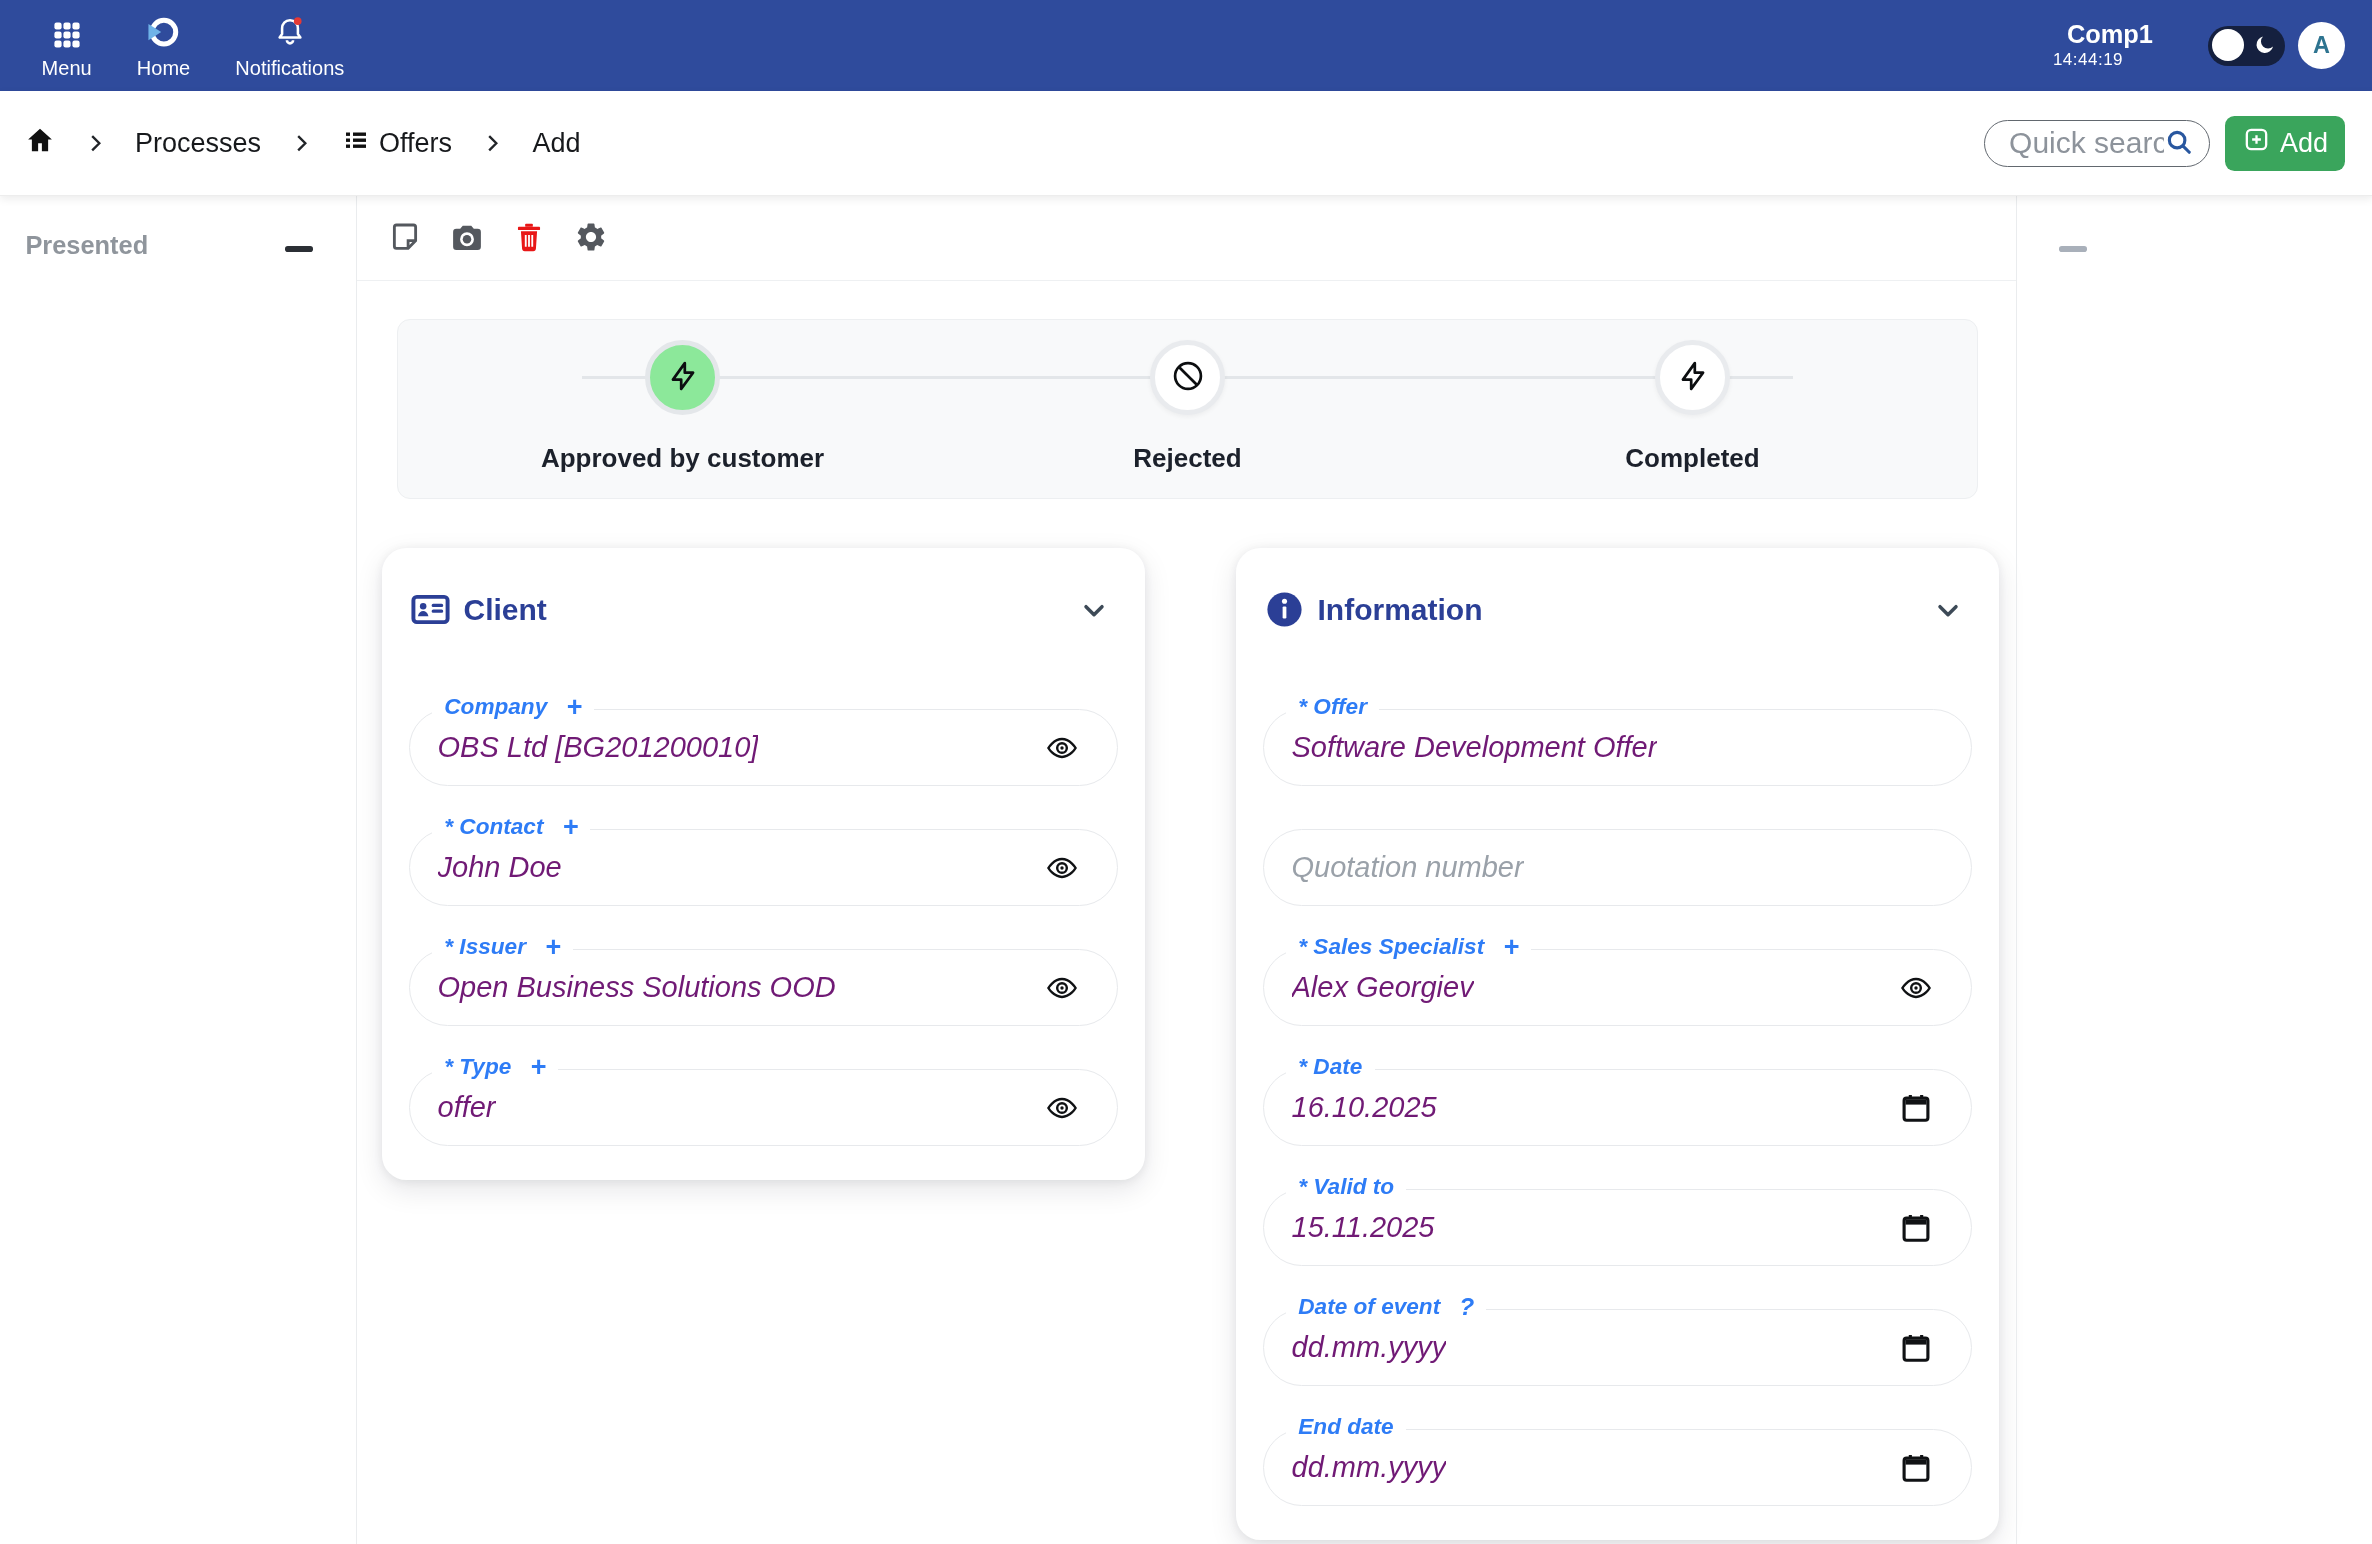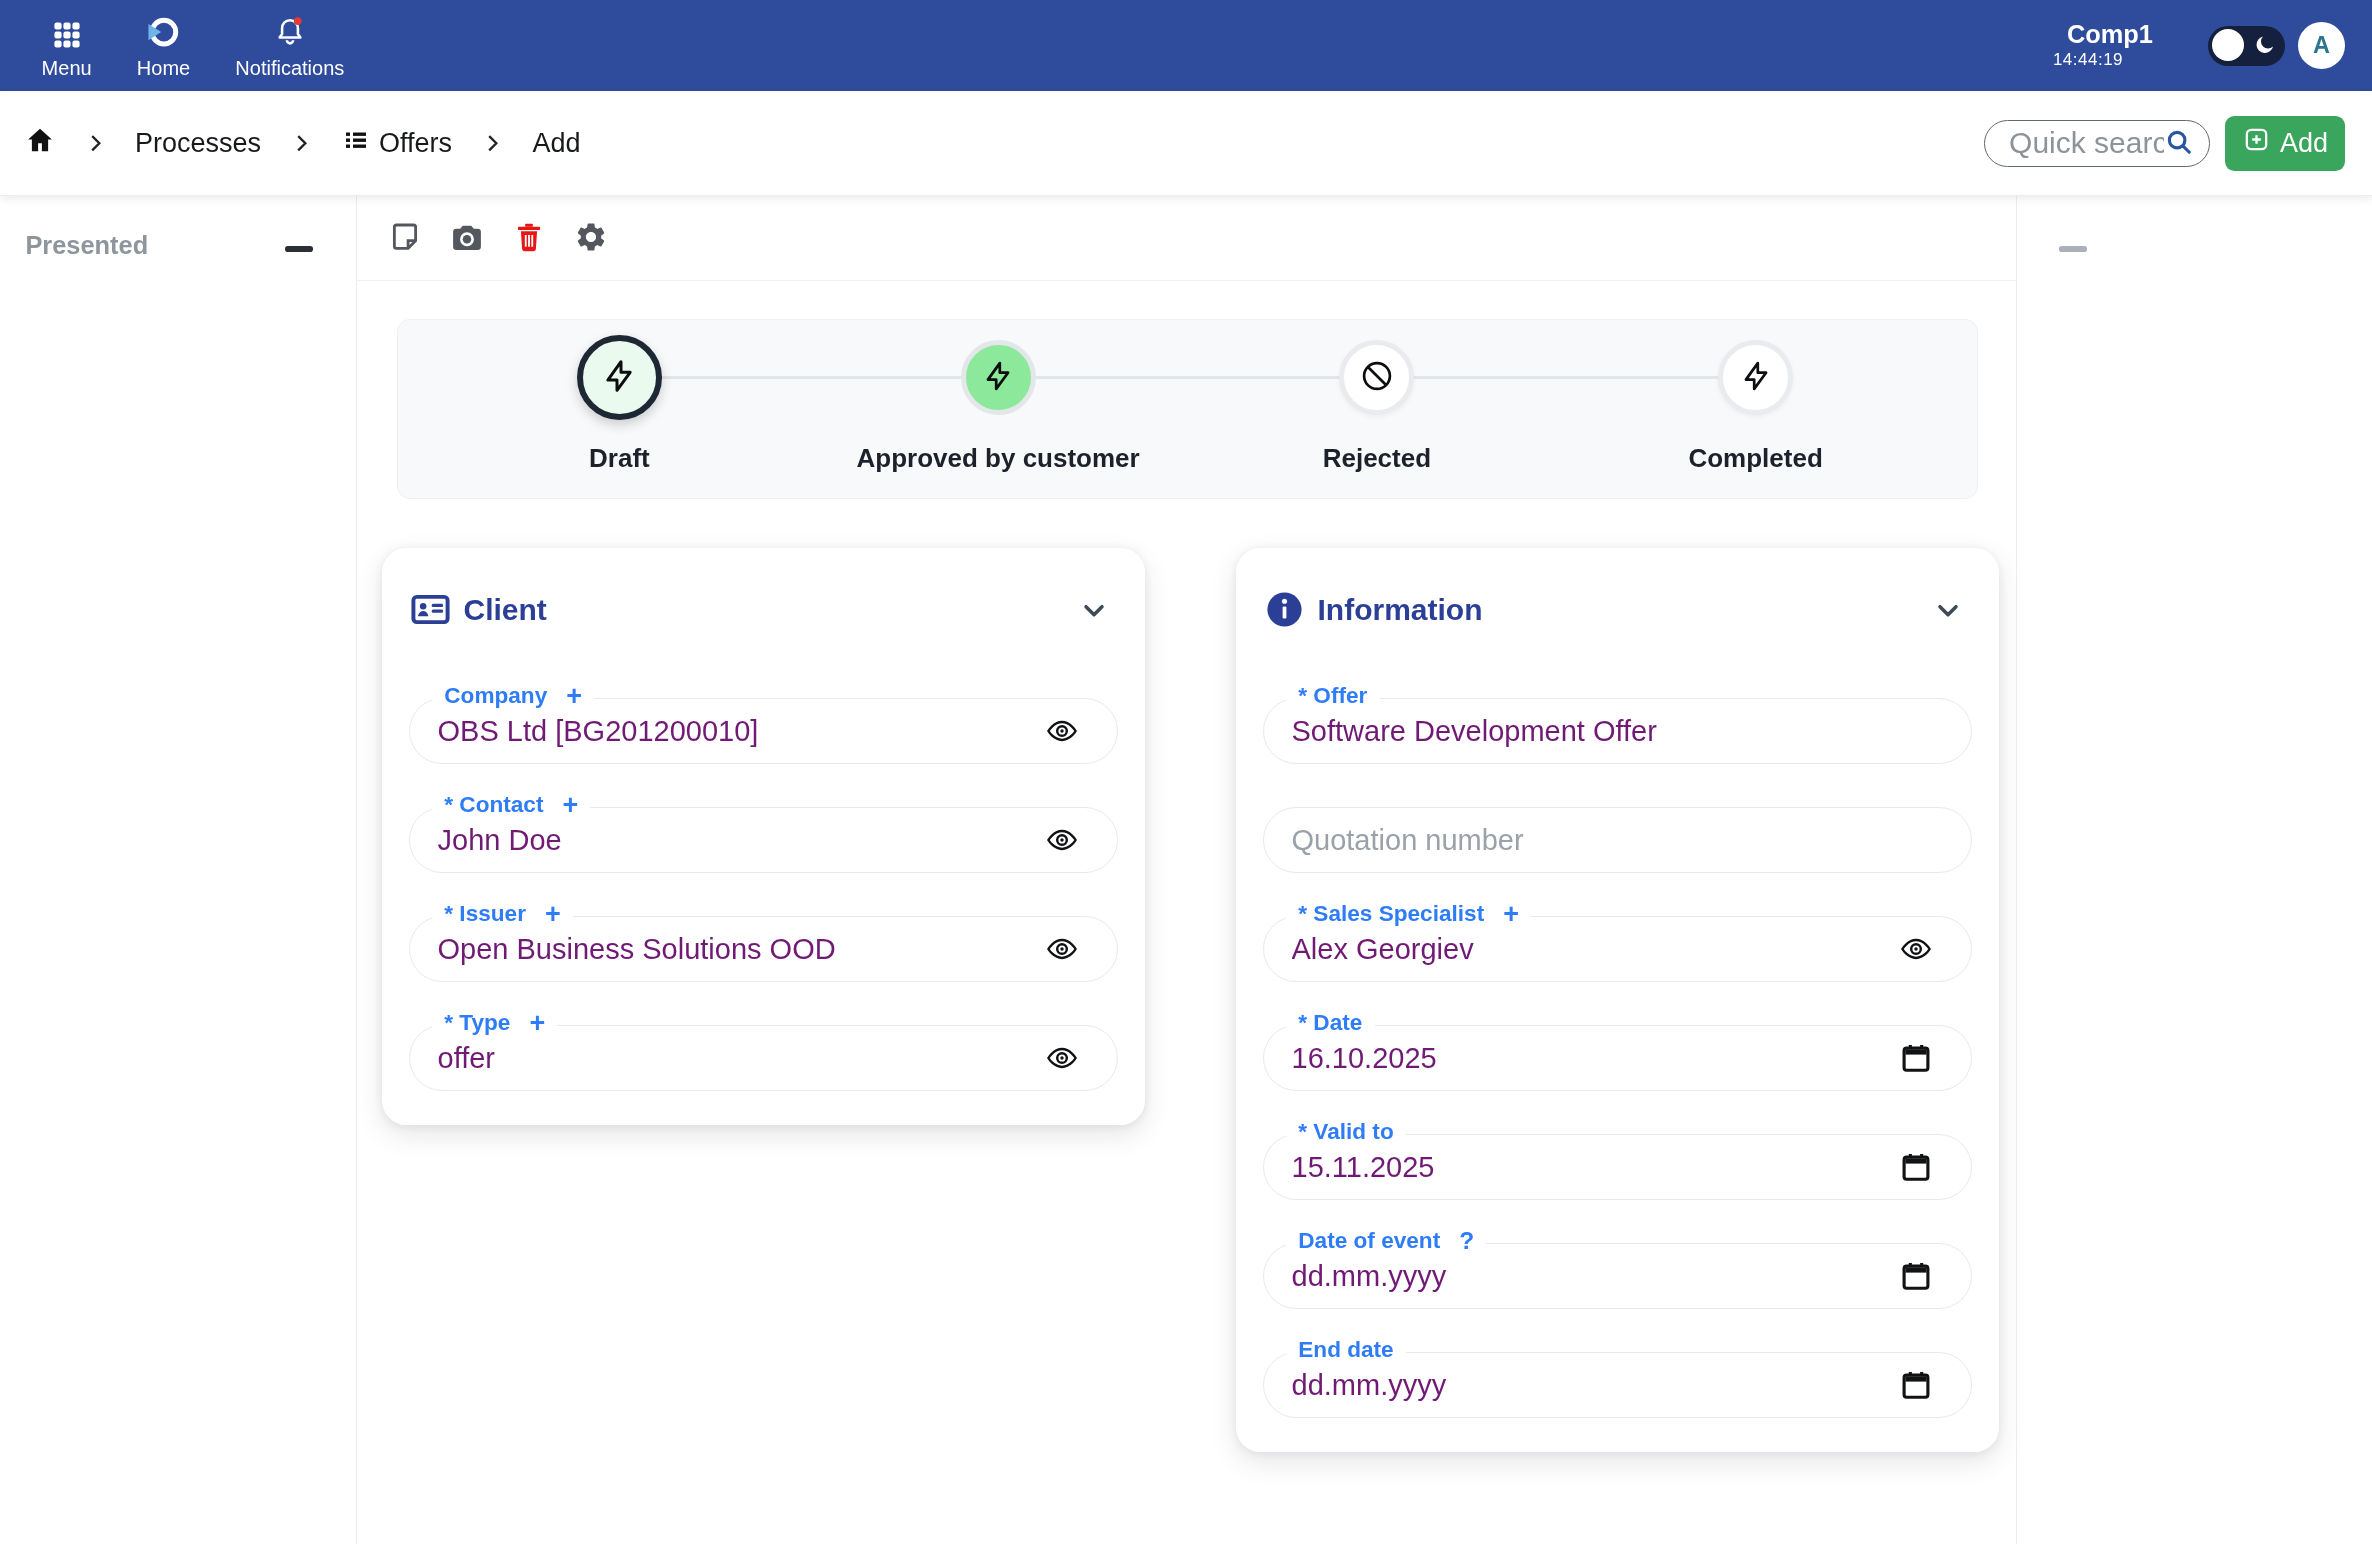--- a/index.html
+++ b/index.html
@@ -88,23 +88,23 @@
   .cards { display: flex; gap: 91px; margin: 49px 0 0 24.5px; align-items: flex-start; }
   .card { width: 763px; background: #fff; border-radius: 24.5px;
     box-shadow: 0 9.4px 28px rgba(15,23,42,0.10), 0 1.9px 9.4px rgba(15,23,42,0.07); }
   .card-header { padding: 36px 34px 0 28px; display: flex; align-items: center; gap: 13px; height: 87px; }
   .card-hicon { width: 41px; height: 41px; display: flex; align-items: center; }
   .card-hicon svg { width: 41px; height: 41px; }
   .card-title { color: #2b3f96; font-size: 30px; font-weight: 600; }
   .card-chevron { margin-left: auto; background: none; border: none; cursor: pointer;
     width: 34px; height: 34px; display: flex; align-items: center; justify-content: center; }
   .fields { padding: 62px 0 34px; }
-  .field { position: relative; height: 66px; margin: 1px 27px 43px; border: 1.9px solid #e7e9ec;
+  .field { position: relative; height: 77px; margin: 12px 27px 43px; border: 1.9px solid #e7e9ec;
     border-radius: 39px; display: flex; align-items: center; padding: 0 36px 0 28px;
-    background: #fff; cursor: text; }
+    background: #fff; cursor: text; font-style: italic; }
   .field:last-child { margin-bottom: 0; }
   .flabel { position: absolute; top: -16px; left: 22.6px; background: #fff; padding: 0 12.2px;
     display: flex; align-items: center; gap: 19px; font-size: 22.6px; font-weight: 600;
     color: #2e7cf6; line-height: 26px; }
   .fplus { font-size: 27px; font-weight: bold; color: #2e7cf6; line-height: 26px; cursor: pointer; }
   .fhelp { font-size: 24.5px; font-weight: bold; color: #2e7cf6; line-height: 26px; cursor: pointer; }
   .fvalue { font-size: 29px; color: #701a75; white-space: nowrap; overflow: hidden; }
   .fvalue.muted { color: #9aa1a9; }
   .ficon { margin-left: auto; background: none; border: none; cursor: pointer; width: 38px;
     height: 38px; display: flex; align-items: center; justify-content: center; flex-shrink: 0; }
@@ -283,30 +283,20 @@
             <svg viewBox="0 0 24 24" width="34" height="34">
                 <path fill="#54585e" d="M19.14 12.94c.04-.3.06-.61.06-.94s-.02-.64-.07-.94l2.03-1.58c.18-.14.23-.41.12-.61l-1.92-3.32c-.12-.22-.37-.29-.59-.22l-2.39.96c-.5-.38-1.03-.7-1.62-.94l-.36-2.54c-.04-.24-.24-.41-.48-.41h-3.84c-.24 0-.43.17-.47.41l-.36 2.54c-.59.24-1.13.57-1.62.94l-2.39-.96c-.22-.08-.47 0-.59.22L2.74 8.87c-.12.21-.08.47.12.61l2.03 1.58c-.05.3-.09.63-.09.94s.02.64.07.94l-2.03 1.58c-.18.14-.23.41-.12.61l1.92 3.32c.12.22.37.29.59.22l2.39-.96c.5.38 1.03.7 1.62.94l.36 2.54c.05.24.24.41.48.41h3.84c.24 0 .44-.17.47-.41l.36-2.54c.59-.24 1.13-.56 1.62-.94l2.39.96c.22.08.47 0 .59-.22l1.92-3.32c.12-.22.07-.47-.12-.61l-2.01-1.58zM12 15.6c-1.98 0-3.6-1.62-3.6-3.6s1.62-3.6 3.6-3.6 3.6 1.62 3.6 3.6-1.62 3.6-3.6 3.6z"></path>
               </svg>
           </span>
         </button>
       </div>
 
       <div class="stepper">
         <div class="step-line"></div>
         <div class="steps" id="steps-root">
-            <div class="step step--current">
-              <div class="step-circlebox">
-                <div class="step-circle">
-                  <span><svg viewBox="0 0 24 24">
-                      <path d="M13.2 9.8V3.4L5.3 14.4h5.5v6.2l7.9-10.8h-5.5z" fill="none" stroke="#0c0e10" stroke-width="1.8" stroke-linejoin="round"></path>
-                    </svg></span>
-                </div>
-              </div>
-              <div class="step-label">Draft</div>
-            </div>
             <div class="step step--approved">
               <div class="step-circlebox">
                 <div class="step-circle">
                   <span><svg viewBox="0 0 24 24">
                       <path d="M13.2 9.8V3.4L5.3 14.4h5.5v6.2l7.9-10.8h-5.5z" fill="none" stroke="#0c0e10" stroke-width="1.8" stroke-linejoin="round"></path>
                     </svg></span>
                 </div>
               </div>
               <div class="step-label">Approved by customer</div>
             </div>

